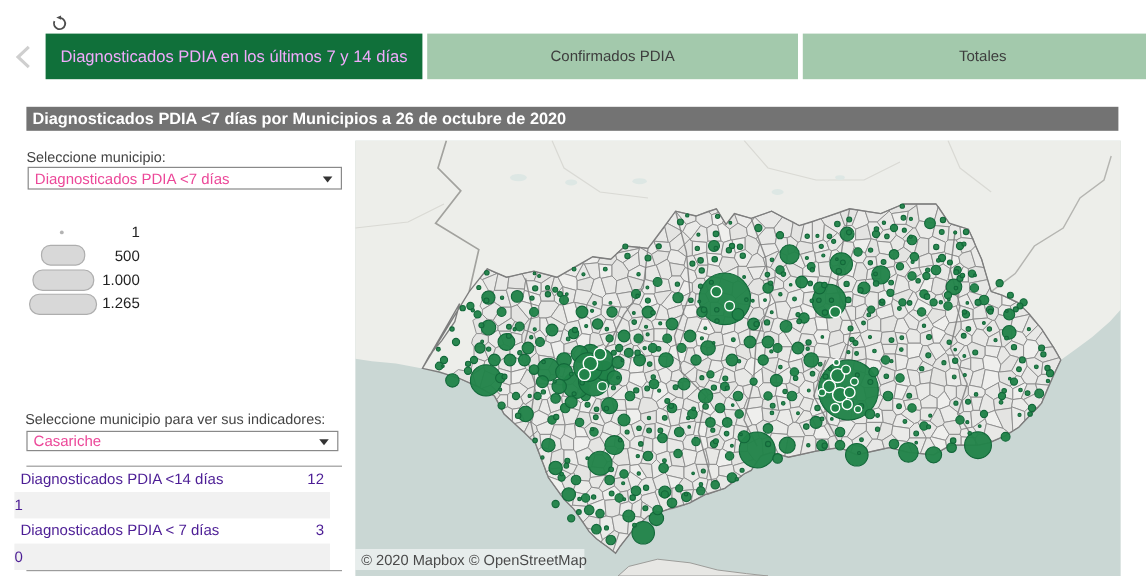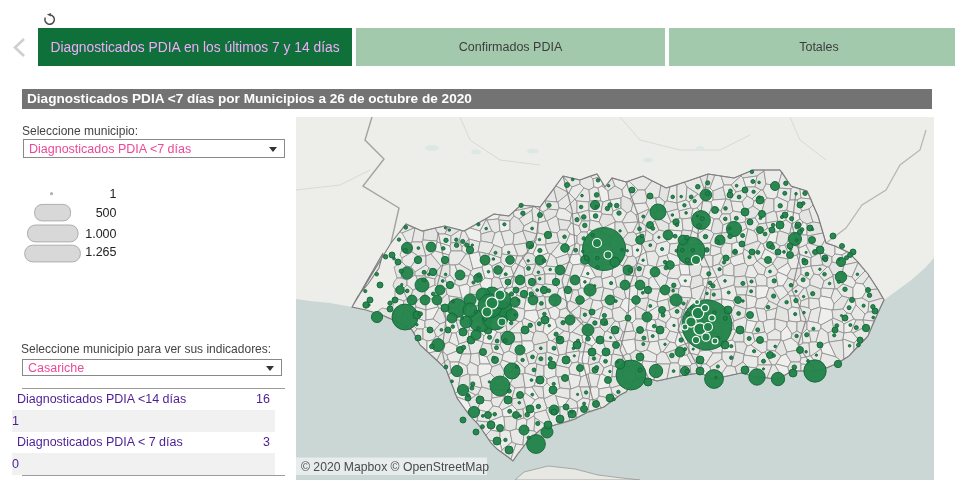--- a/index.html
+++ b/index.html
@@ -43,21 +43,21 @@
       <text x="116.5" y="37.3">500</text>
 <text x="116.5" y="57.5">1.000</text>
       <text x="116.5" y="76.3">1.265</text>
 </g>
   </svg>
 <div class="lbl" style="left:21px;top:342px">Seleccione municipio para ver sus indicadores:</div>
 <div class="dd" style="left:22px;top:359px;width:260px;height:17px">Casariche<span class="caret"></span></div>
 <div class="abs" style="left:22px;top:388px;width:263px;border-top:1px solid #9c9c9c"></div>
 <div class="trow" style="top:388.5px">
     <span class="n">Diagnosticados PDIA &lt;14 días</span>
-    <span class="v">16</span>
+    <span class="v">12</span>
   </div>
 <div class="trow gray" style="top:410px">
     <span class="v">1</span>
   </div>
 <div class="trow" style="top:431.5px">
     <span class="n">Diagnosticados PDIA &lt; 7 días</span>
     <span class="v">3</span>
   </div>
 <div class="trow gray" style="top:453px">
     <span class="v">0</span>

